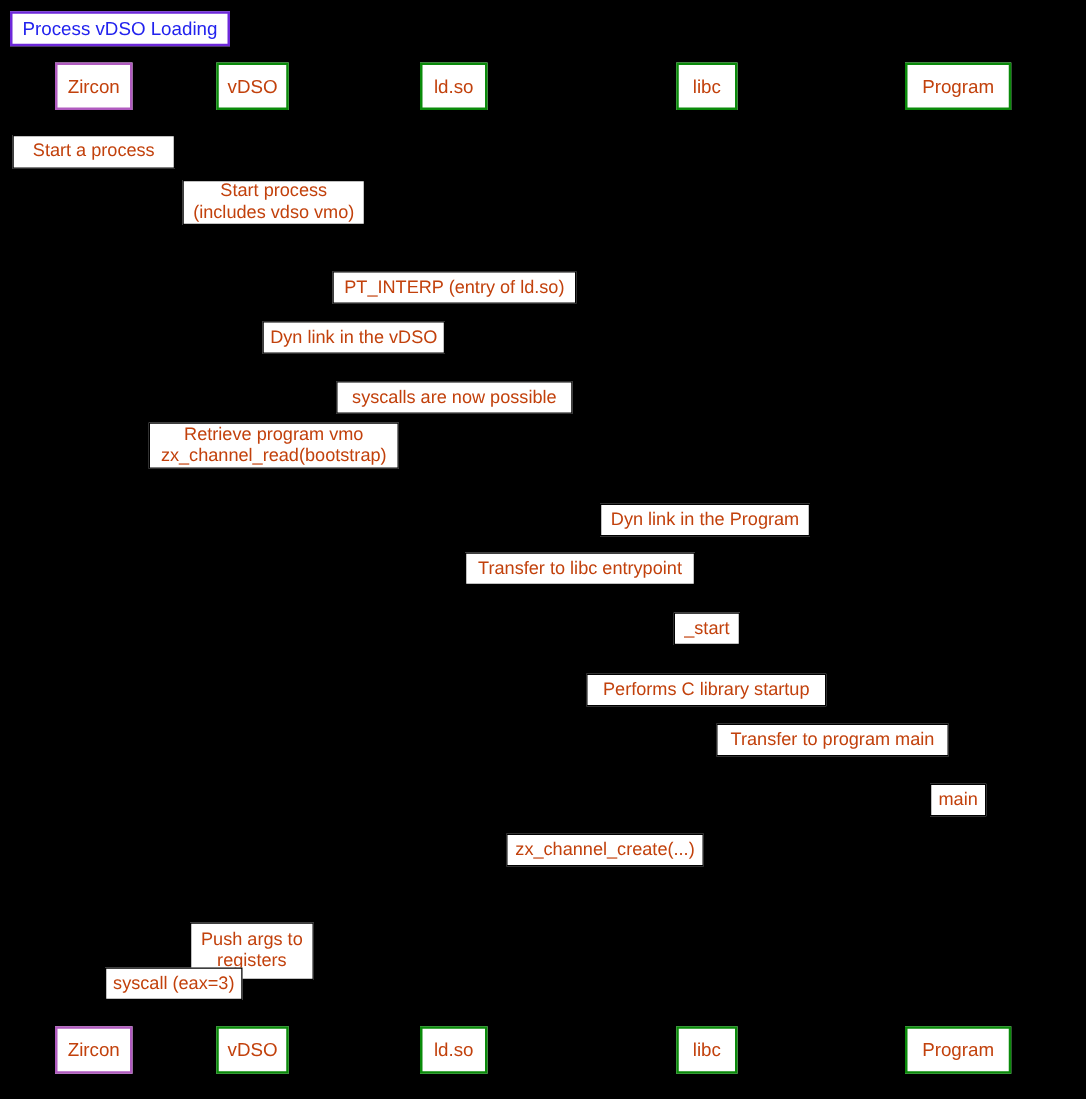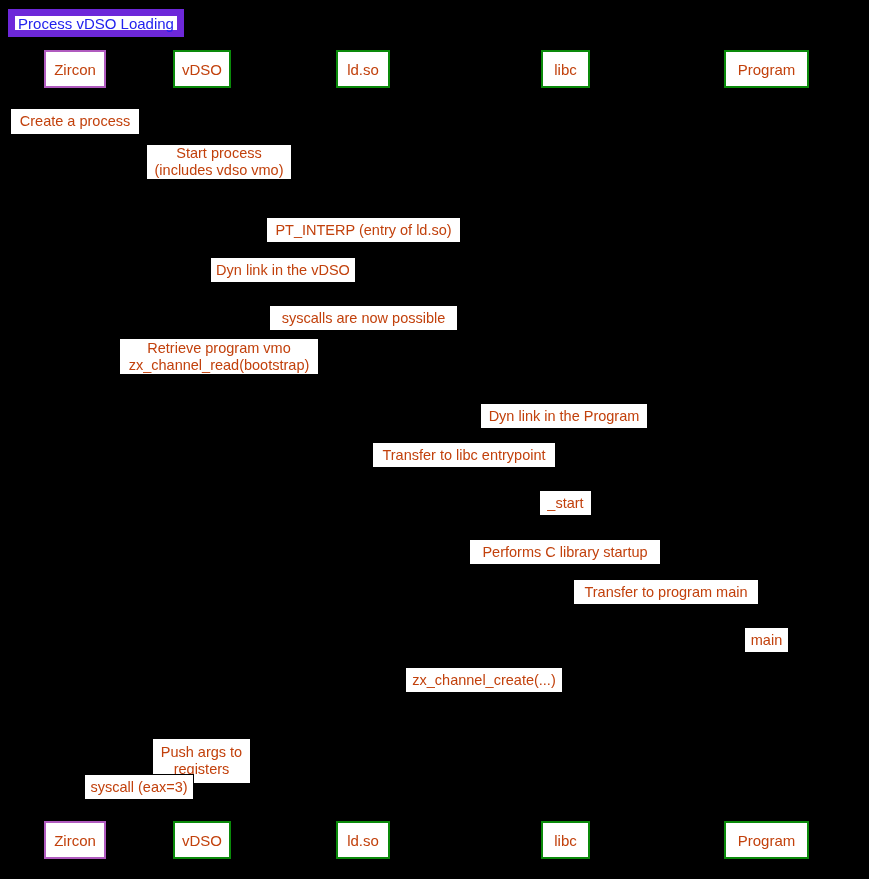--- a/index.html
+++ b/index.html
@@ -23,21 +23,21 @@
     font-size: 14.5px;
     line-height: 17px;
     text-align: center;
     white-space: pre;
     display: flex;
     align-items: center;
     justify-content: center;
     padding: 3px 7px;
   }
   .title-box {
-    border: 7px solid #6d28d9;
+    border: 2px solid #6d28d9;
     color: #2222ee;
     background: #ffffff;
     font-size: 15px;
   }
   .lifeline-box {
     border: 2px solid #0a8a0a;
     font-size: 15px;
   }
   .lifeline-box.kernel {
     border-color: #b05bbf;
@@ -53,21 +53,21 @@
 <div id="stage">
 
   <div class="node title-box" style="left:8px; top:9px; width:176px; height:28px;">Process vDSO Loading</div>
 
   <div class="node lifeline-box kernel" style="left:44px; top:50px; width:62px; height:38px;">Zircon</div>
   <div class="node lifeline-box" style="left:173px; top:50px; width:58px; height:38px;">vDSO</div>
   <div class="node lifeline-box" style="left:336px; top:50px; width:54px; height:38px;">ld.so</div>
   <div class="node lifeline-box" style="left:541px; top:50px; width:49px; height:38px;">libc</div>
   <div class="node lifeline-box" style="left:724px; top:50px; width:85px; height:38px;">Program</div>
 
-  <div class="node msg-box" style="left:10px; top:108px; width:130px; height:27px;">Create a process</div>
+  <div class="node msg-box" style="left:10px; top:108px; width:130px; height:27px;">Start a process</div>
 
   <div class="node msg-box" style="left:146px; top:144px; width:146px; height:36px;">Start process
 (includes vdso vmo)</div>
 
   <div class="node msg-box" style="left:266px; top:217px; width:195px; height:26px;">PT_INTERP (entry of ld.so)</div>
 
   <div class="node msg-box" style="left:210px; top:257px; width:146px; height:26px;">Dyn link in the vDSO</div>
 
   <div class="node msg-box" style="left:269px; top:305px; width:189px; height:26px;">syscalls are now possible</div>
 

